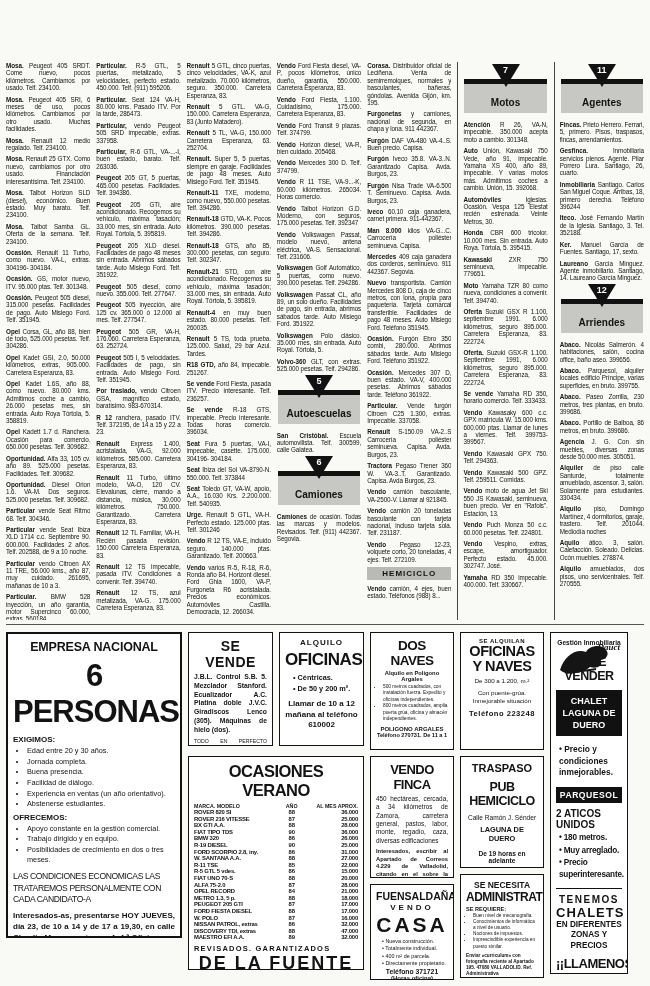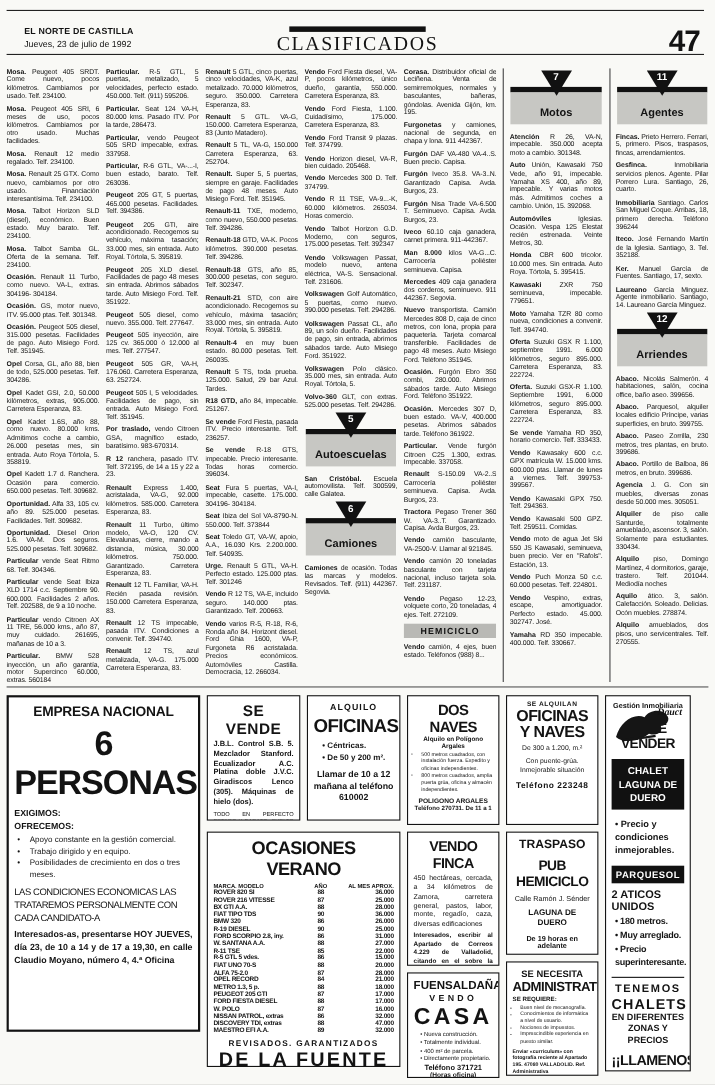--- a/index.html
+++ b/index.html
@@ -55,21 +55,21 @@
   .alq-t{font-size:17px;font-weight:800;text-align:center;letter-spacing:-.5px;margin:3px 0;}
   .alq-ul{margin:0 0 0 8px;padding:0;list-style:none;font-size:7.3px;font-weight:700;line-height:1.5;}
   .alq-f{font-size:8px;font-weight:900;text-align:center;line-height:1.35;margin-top:4px;}
   
   .ocasiones{height:214px;margin-top:4px;}
   .oc-t{font-size:16.5px;font-weight:900;text-align:center;letter-spacing:-.5px;}
   .oc-table{width:100%;border-collapse:collapse;margin-top:3px;}
   .oc-table th{font-size:5.3px;text-align:left;padding:0;}
   .oc-table th.r,.oc-table td.r{text-align:right;} .oc-table th.c,.oc-table td.c{text-align:center;}
   .oc-table td{font-size:5.9px;font-weight:700;line-height:6.6px;padding:0;letter-spacing:-.2px;}
-  .oc-rev{font-size:7.5px;font-weight:700;text-align:center;letter-spacing:1.2px;margin-top:3px;}
+  .oc-rev{font-size:7.5px;font-weight:700;letter-spacing:1.2px;margin-top:3px;}
   .oc-dealer{font-size:18px;font-weight:900;text-align:center;letter-spacing:2px;}
   
   .dosnaves{height:118px;} .ofinav{height:118px;}
   .dn-t{font-size:13.5px;font-weight:900;text-align:center;letter-spacing:-.5px;}
   .dn-s{font-size:5.8px;font-weight:700;text-align:center;margin:2px 0;}
   .dn-ul{margin:0 0 0 7px;padding:0;font-size:4.8px;line-height:1.35;text-align:left;}
   .dn-f1{font-size:6px;font-weight:900;text-align:center;margin-top:3px;}
   .dn-f2{font-size:5.6px;font-weight:900;text-align:center;}
   .on-k{font-size:6px;font-weight:700;text-align:center;letter-spacing:.5px;}
   .on-t{font-size:14.5px;font-weight:900;text-align:center;letter-spacing:-.5px;line-height:1.05;}
@@ -115,29 +115,20 @@
   .inmo-cha{font-size:13px;font-weight:900;text-align:center;letter-spacing:1px;}
   .inmo-zon{font-size:8.2px;font-weight:700;text-align:center;line-height:1.3;}
   .inmo-lla{font-size:13px;font-weight:900;text-align:center;margin-top:4px;letter-spacing:-.5px;}
   .inmo-addr{font-size:5.8px;padding:2px 0;margin-top:4px;}
 </style>
 </head>
 <body>
 
 <div class="page">
 
-  <div class="hdr">
-    <div class="rule-top"></div>
-    <div class="paper">EL NORTE DE CASTILLA</div>
-    <div class="pdate">Jueves, 23 de julio de 1992</div>
-    <div class="cbar"></div>
-    <div class="ctitle">CLASIFICADOS</div>
-    <div class="pnum">47</div>
-    <div class="rule-bot"></div>
-  </div>
 
   <div class="cols">
 
     <div class="col">
 
     <p class="ad"><b>Mosa.</b> <span>Peugeot 405 SRDT. Come nuevo, pocos kilómetros. Cambiamos por usado. Telf. 234100.</span></p>
         <p class="ad"><b>Mosa.</b> <span>Peugeot 405 SRI, 6 meses de uso, pocos kilómetros. Cambiamos por otro usado. Muchas facilidades.</span></p>
         <p class="ad"><b>Mosa.</b> <span>Renault 12 medio regalado. Telf. 234100.</span></p>
         <p class="ad"><b>Mosa.</b> <span>Renault 25 GTX. Como nuevo, cambiamos por otro usado. Financiación interesantísima. Telf. 234100.</span></p>
         <p class="ad"><b>Mosa.</b> <span>Talbot Horizon SLD (diesel), económico. Buen estado. Muy barato. Telf. 234100.</span></p>
@@ -337,20 +328,29 @@
 
   <div class="bottom">
 
     <div class="bcol bA">
       <div class="adbox empresa">
         <div class="emp-t">
           <span>EMPRESA NACIONAL</span><br>
         </div>
         <div class="emp-big">6 PERSONAS</div>
         <div class="emp-h">EXIGIMOS:</div>
+        <ul class="emp-ul">
+
+        <li>Edad entre 20 y 30 años.</li>
+            <li>Jornada completa.</li>
+            <li>Buena presencia.</li>
+            <li>Facilidad de diálogo.</li>
+            <li>Experiencia en ventas (un año orientativo).</li>
+            <li>Abstenerse estudiantes.</li>
+          </ul>
         <div class="emp-h">OFRECEMOS:</div>
         <ul class="emp-ul">
 
         <li>Apoyo constante en la gestión comercial.</li>
             <li>Trabajo dirigido y en equipo.</li>
             <li>Posibilidades de crecimiento en dos o tres meses.</li>
           </ul>
         <div class="emp-cond">LAS CONDICIONES ECONOMICAS LAS TRATAREMOS PERSONALMENTE CON CADA CANDIDATO-A</div>
         <div class="emp-foot">
           <span>Interesados-as, presentarse HOY JUEVES, día 23, de 10 a 14 y de 17 a 19,30, en calle Claudio Moyano, número 4, 4.ª Oficina</span>

